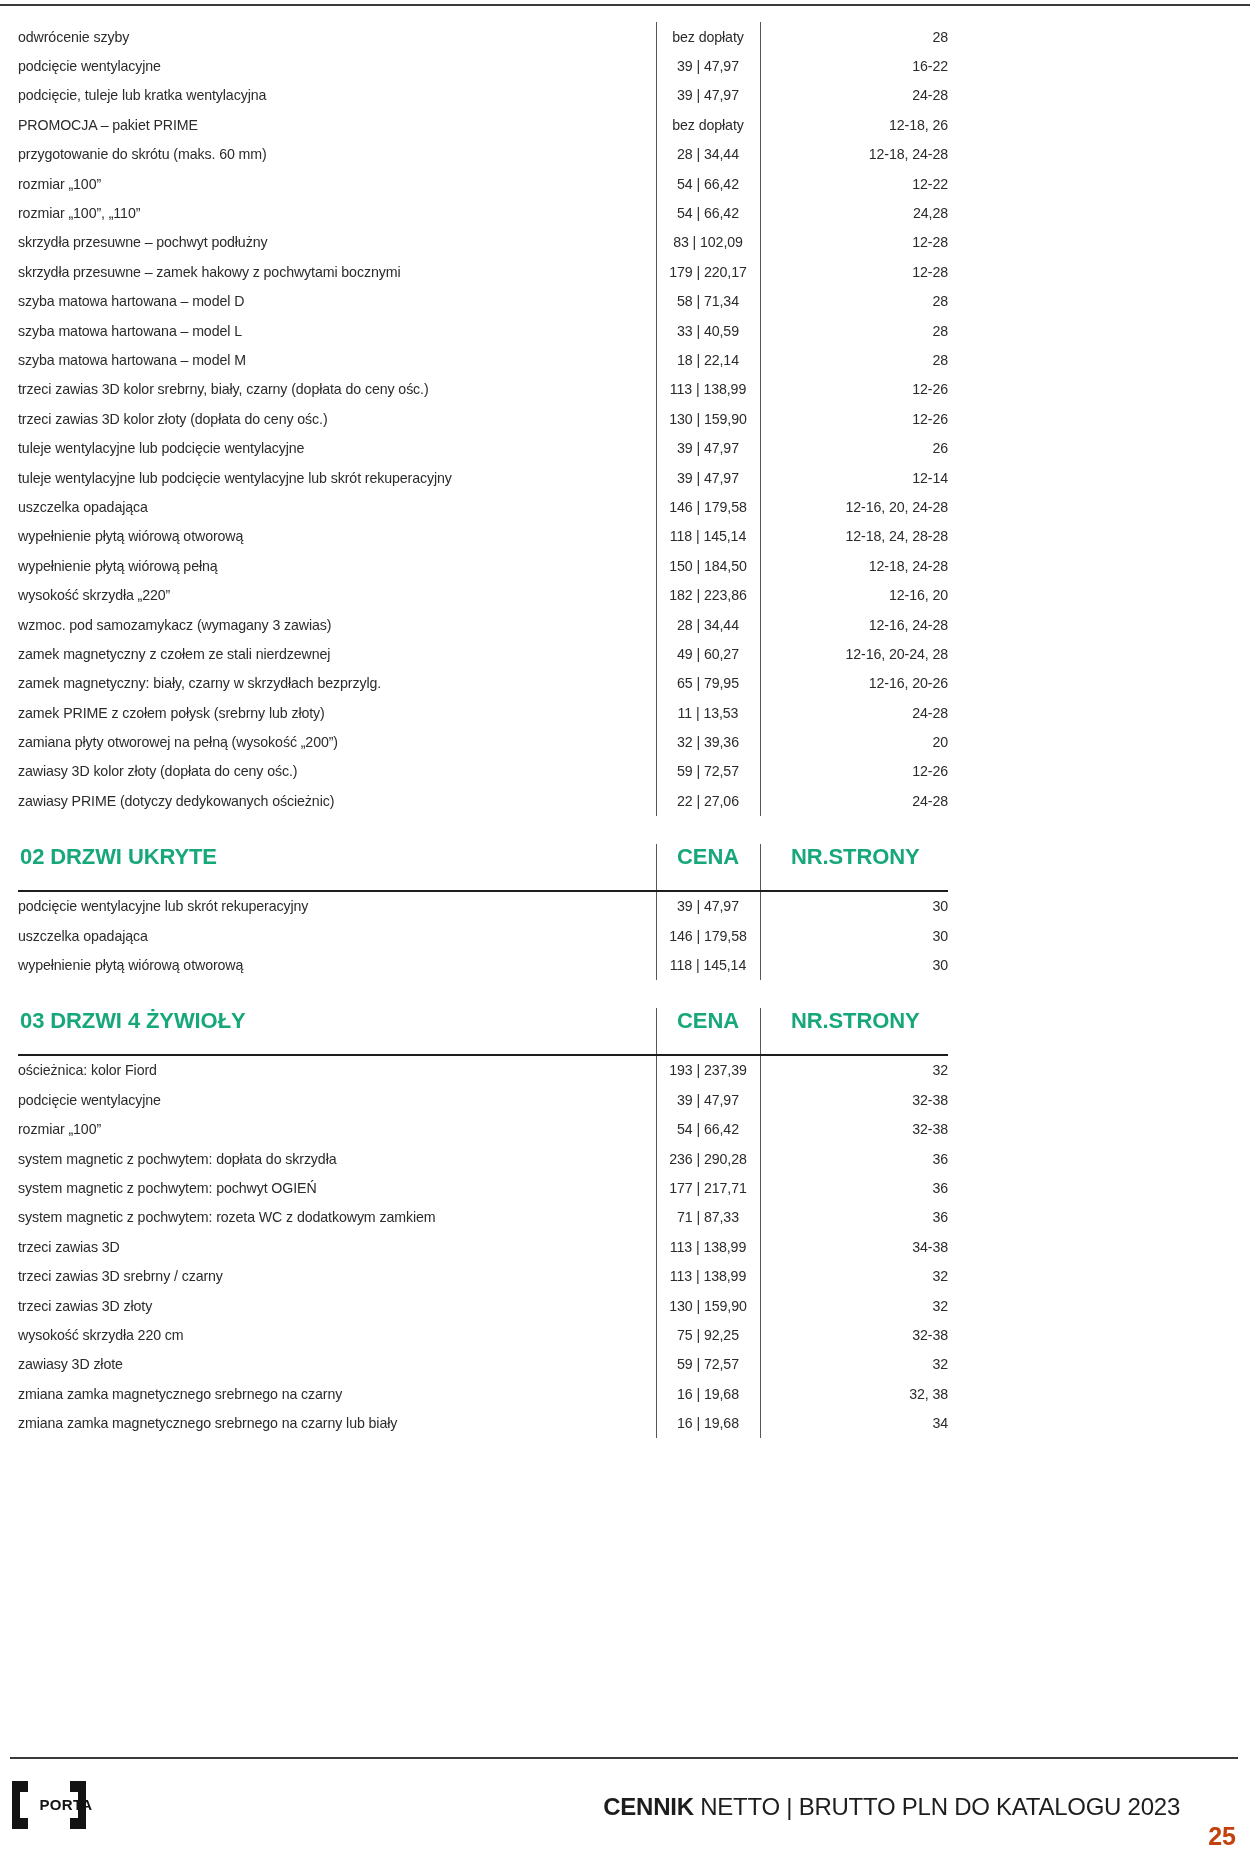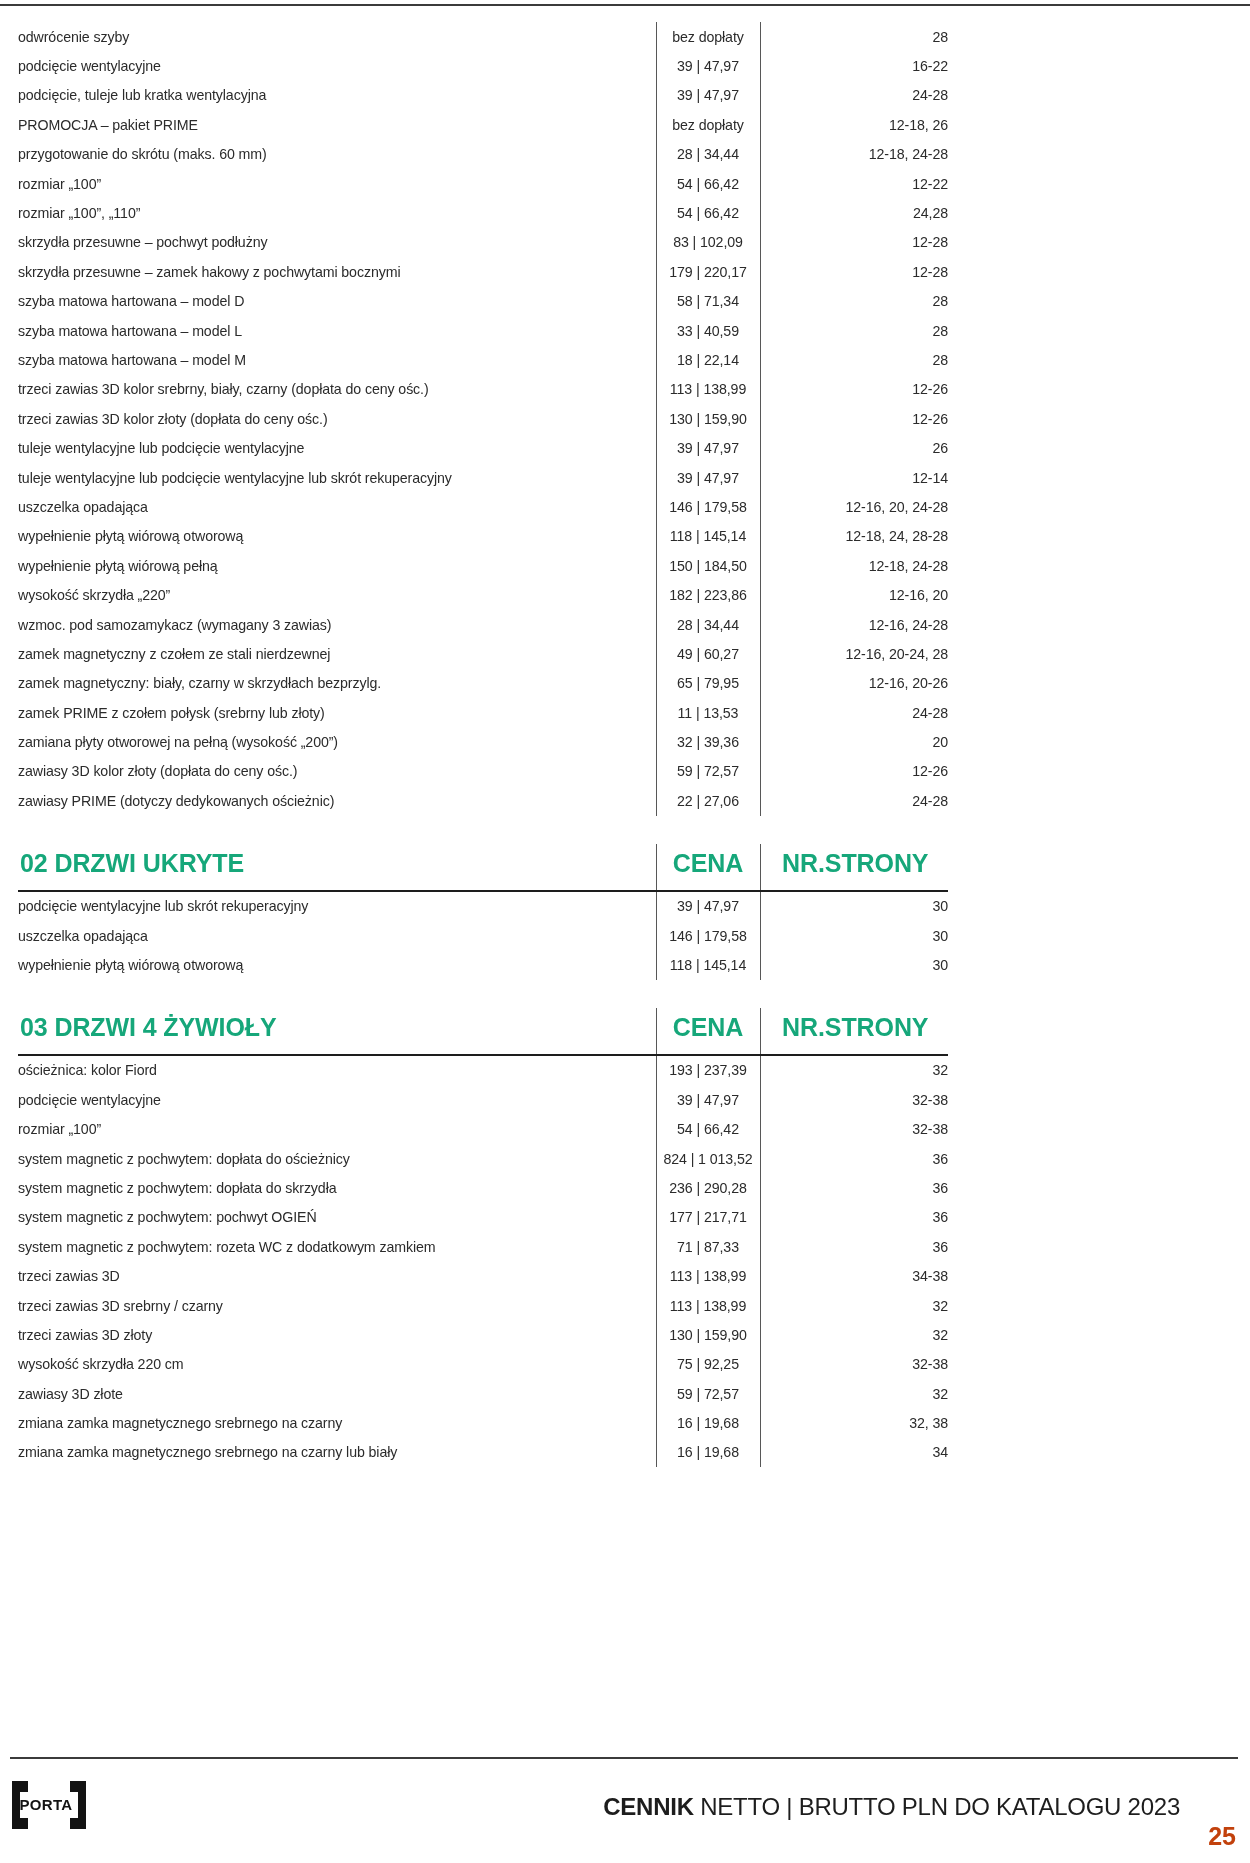--- a/index.html
+++ b/index.html
@@ -87,24 +87,24 @@
   tr.spacer td.price { border-left: none; border-right: none; }
 
   
   tr.section-head td {
     padding: 0;
     height: 46px;
     vertical-align: bottom;
   }
   tr.section-head td .sh-inner {
     color: #16a77a;
-    font-size: 25px;
+    font-size: 22px;
     font-weight: 700;
     letter-spacing: -0.1px;
-    padding-bottom: 12px;
+    padding-bottom: 20px;
     white-space: nowrap;
   }
   tr.section-head td.sh-desc .sh-inner { text-align: left; padding-left: 2px; }
   tr.section-head td.sh-price { border-left: 1.6px solid #575757; border-right: 1.6px solid #575757; }
   tr.section-head td.sh-price .sh-inner { text-align: center; }
   tr.section-head td.sh-page .sh-inner { text-align: center; padding-left: 2px; }
 
   tr.rule-row td {
     padding: 0;
     height: 0;
@@ -158,21 +158,21 @@
     top: 11px;
     width: 8px;
     height: 26px;
     background: #ffffff;
   }
   .logo .notch-l { left: 8px; }
   .logo .notch-r { right: 8px; }
   .logo .word {
     position: absolute;
     top: 14px;
-    left: 6px;
+    left: 26px;
     width: 56px;
     text-align: center;
     font-size: 15px;
     font-weight: 700;
     letter-spacing: 0.3px;
     color: #131313;
     line-height: 20px;
   }
 
   .footer-text {
@@ -411,25 +411,20 @@
             <td class="desc">podcięcie wentylacyjne</td>
             <td class="price">39 | 47,97</td>
             <td class="pagenum">32-38</td>
           </tr>
           <tr class="item">
             <td class="desc">rozmiar „100”</td>
             <td class="price">54 | 66,42</td>
             <td class="pagenum">32-38</td>
           </tr>
           <tr class="item">
-            <td class="desc">system magnetic z pochwytem: dopłata do ościeżnicy</td>
-            <td class="price">824 | 1 013,52</td>
-            <td class="pagenum">36</td>
-          </tr>
-          <tr class="item">
             <td class="desc">system magnetic z pochwytem: dopłata do skrzydła</td>
             <td class="price">236 | 290,28</td>
             <td class="pagenum">36</td>
           </tr>
           <tr class="item">
             <td class="desc">system magnetic z pochwytem: pochwyt OGIEŃ</td>
             <td class="price">177 | 217,71</td>
             <td class="pagenum">36</td>
           </tr>
           <tr class="item">

